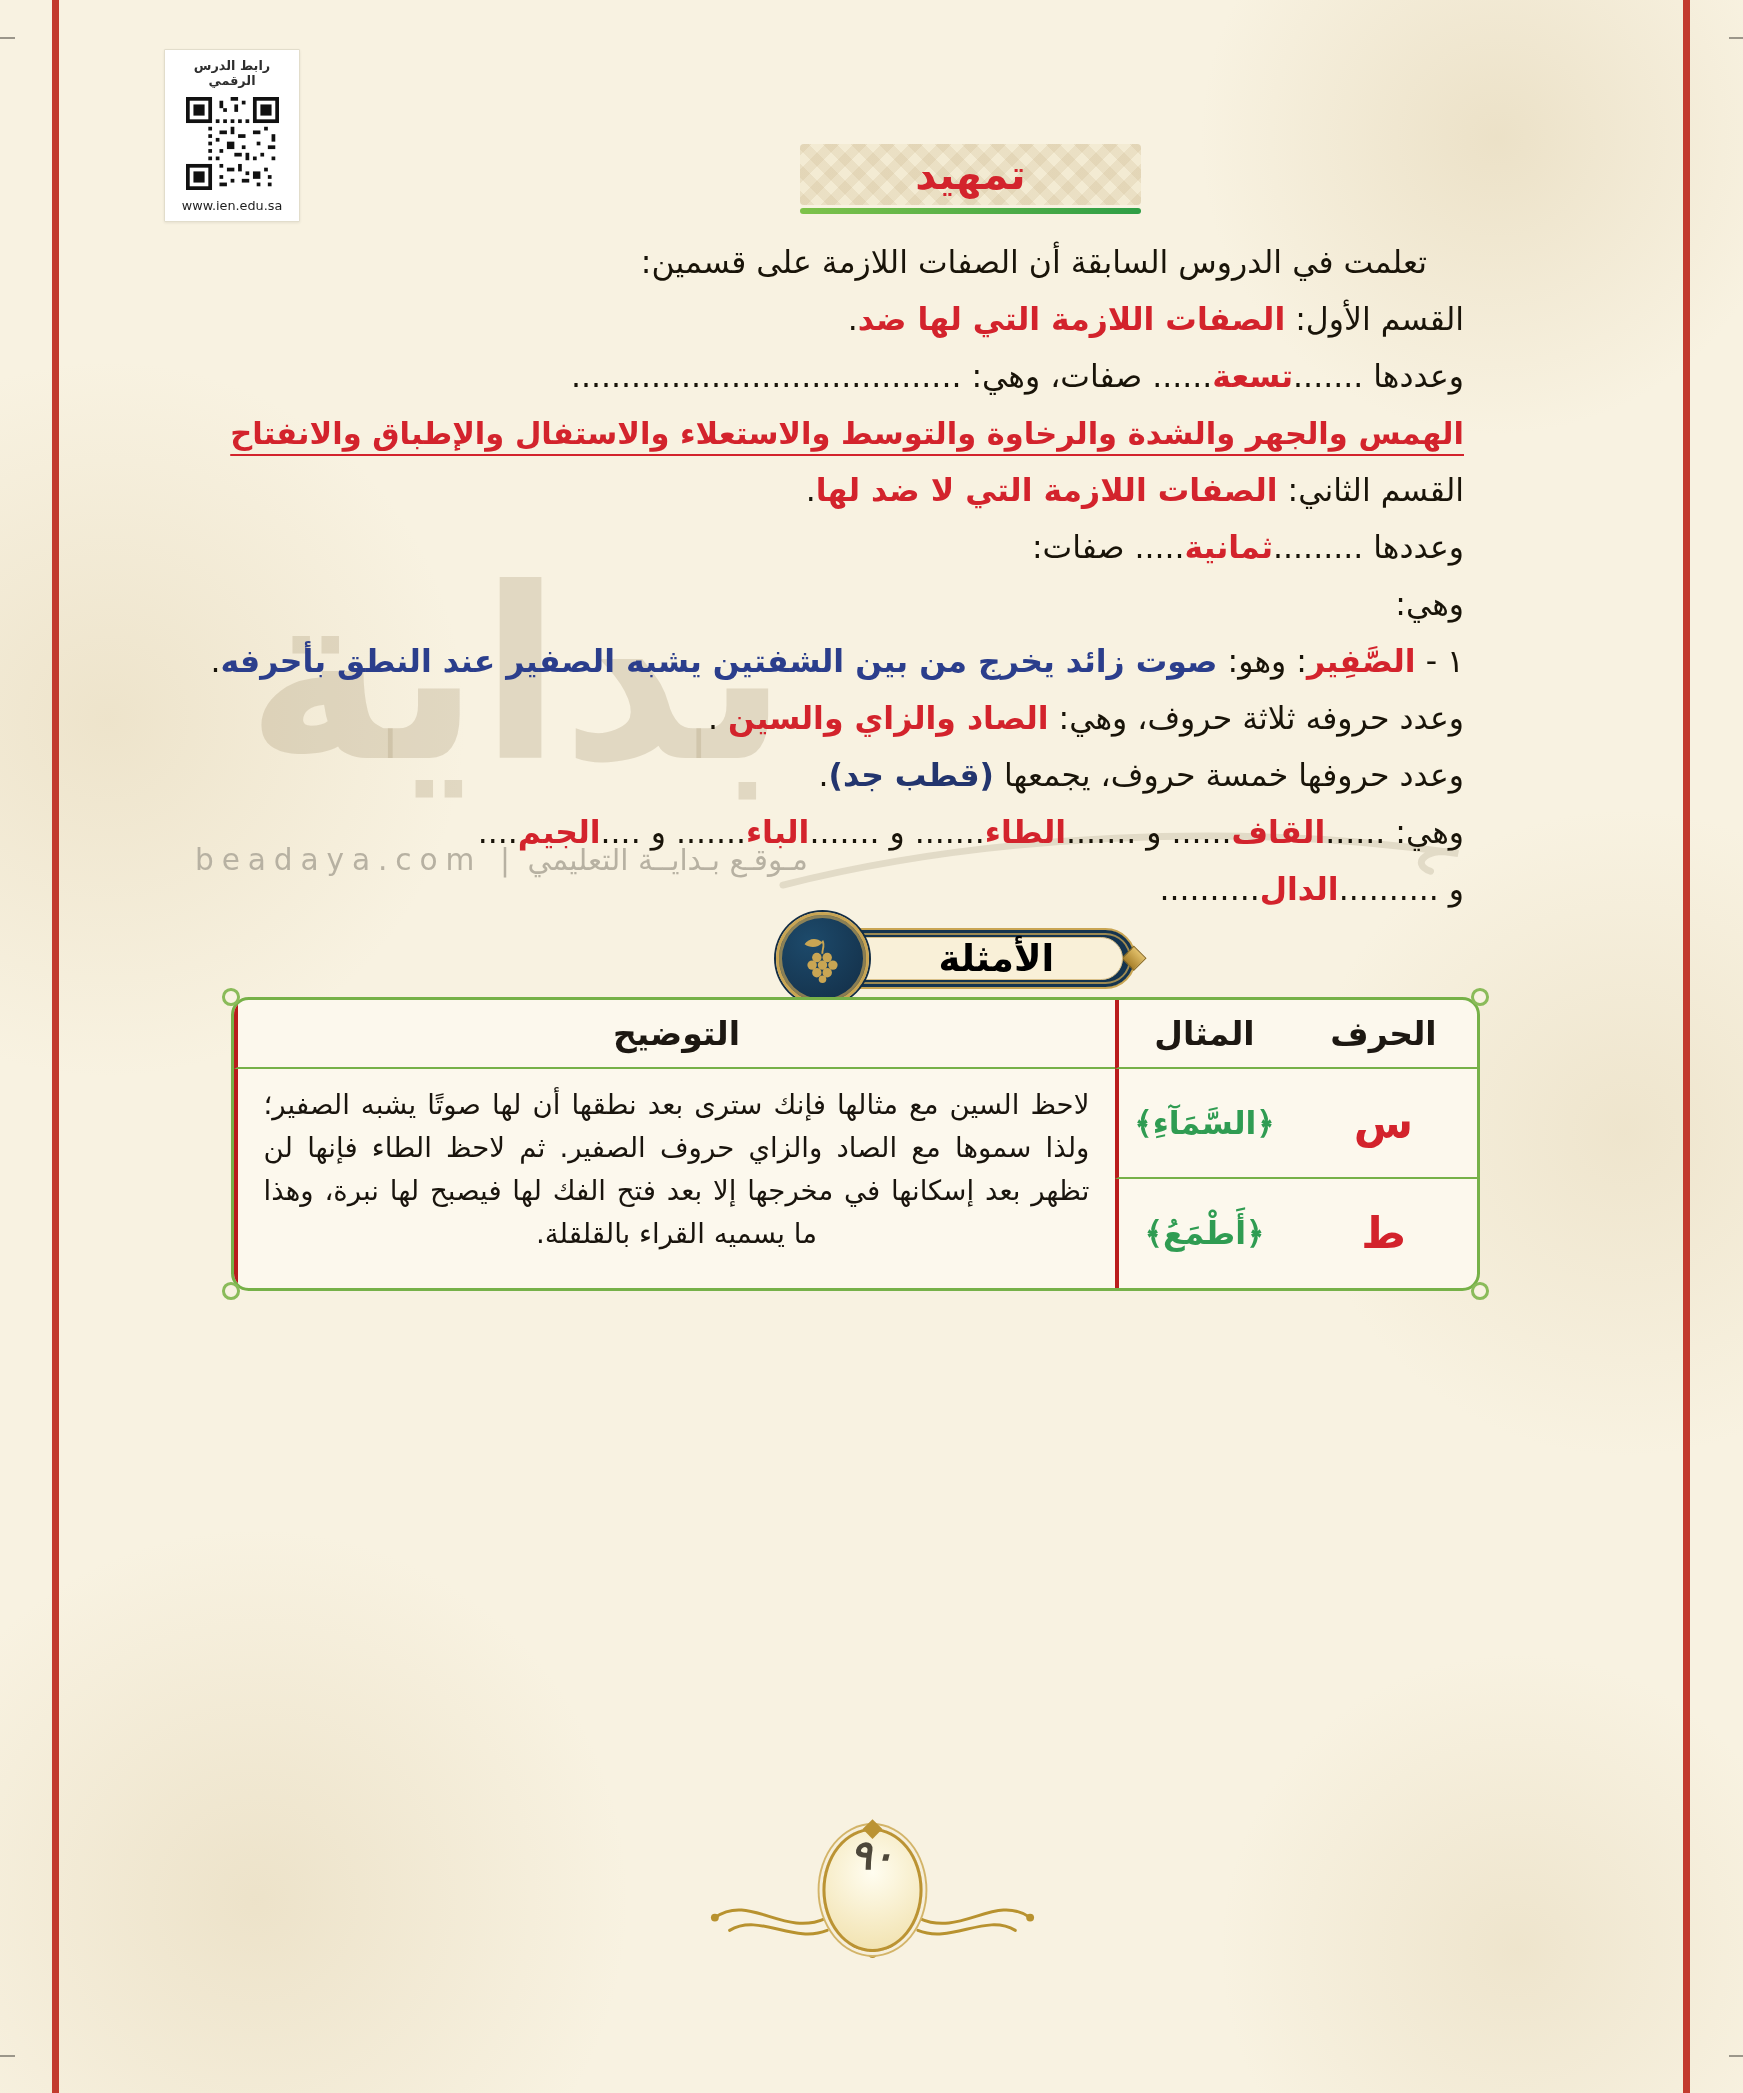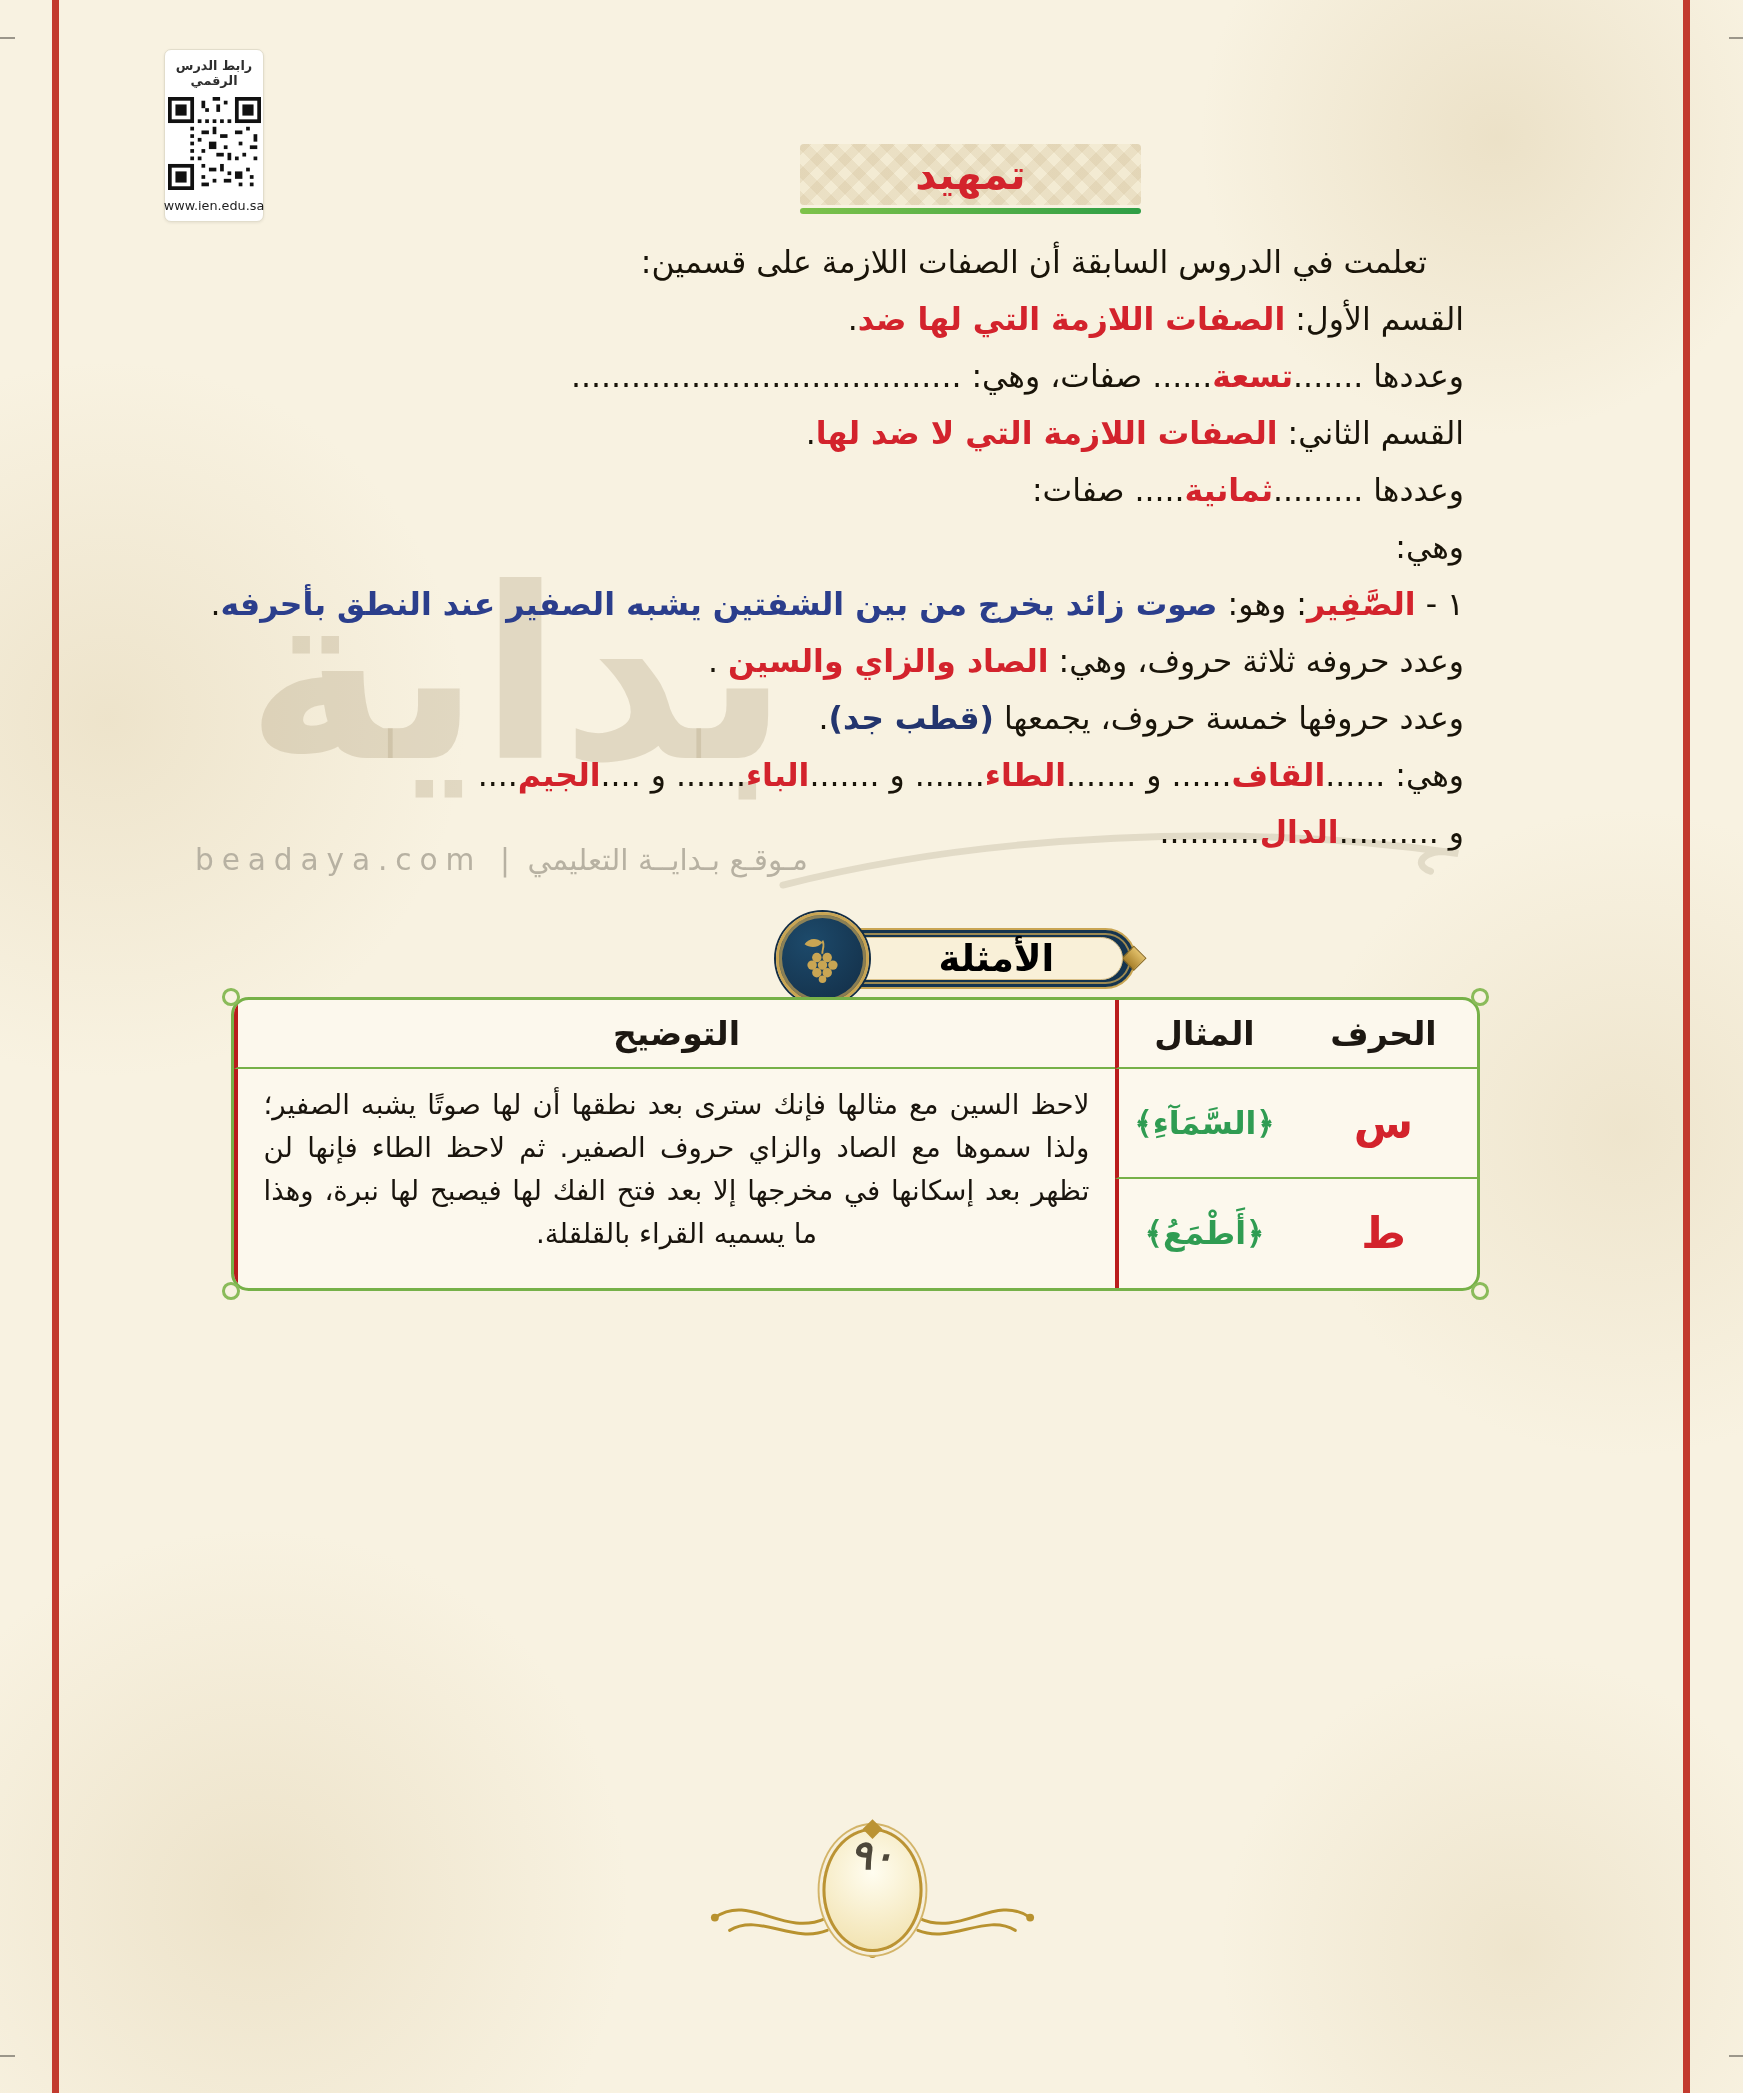--- a/index.html
+++ b/index.html
@@ -14,22 +14,22 @@
       radial-gradient(424px 424px at 1517px 1950px, rgba(213,194,152,.28), rgba(213,194,152,0) 70%),
       #f8f2e1;
   }
   .edge { position:absolute; top:0; bottom:0; width:6.9px; background:#c23a2e; }
   .edge.left { left:52px; } .edge.right { right:54px; }
   .crop { position:absolute; width:14.8px; height:2px; background:#9b968a; }
   .crop.tl { left:0; top:37px; } .crop.tr { right:0; top:37px; }
   .crop.bl { left:0; top:2055px; } .crop.br { right:0; top:2055px; }
 
   
-  .qr-box { position:absolute; top:49px; left:164px; width:100px; height:173px; background:#ffffff;
-    border:1px solid #e2ddcb; border-radius:7px; display:flex; flex-direction:column; align-items:center;
+  .qr-box { position:absolute; top:49px; left:164px; width:136px; height:173px; background:#ffffff;
+    border:1px solid #e2ddcb; border-radius:1px; display:flex; flex-direction:column; align-items:center;
     justify-content:space-between; padding:7.9px 5.9px; text-align:center; box-shadow:0 1px 3px rgba(0,0,0,.08); }
   .qr-title { font-size:12.8px; font-weight:bold; color:#2e2e2e; }
   .qr-svg { width:93px; height:93px; }
   .qr-url { font-size:12.8px; color:#1d1d1d; direction:ltr; }
 
   
   .wm-logo { position:absolute; top:557px; left:246px; font-size:238px; font-weight:bold; line-height:1;
     color:rgba(172,155,124,.30); }
   .wm-swoosh { position:absolute; top:806px; left:778px; opacity:.55; }
   .wm-line { position:absolute; top:843px; left:195px; direction:ltr; display:flex; gap:17.7px;
@@ -204,20 +204,21 @@
     <div class="tamheed-underline"></div>
   </header>
 
   <main class="content">
     <p class="indent"><span>تعلمت في الدروس السابقة أن الصفات اللازمة على قسمين:</span></p>
 
     <p><span>القسم الأول: </span><span class="red">الصفات اللازمة التي لها ضد</span><span>.</span></p>
 
     <p><span>وعددها .......</span><span class="red">تسعة</span><span>...... صفات، وهي: </span><span>.......................................</span></p>
 
+    <p><span class="list-line">الهمس والجهر والشدة والرخاوة والتوسط والاستعلاء والاستفال والإطباق والانفتاح</span></p>
 
     <p><span>القسم الثاني: </span><span class="red">الصفات اللازمة التي لا ضد لها</span><span>.</span></p>
 
     <p><span>وعددها .........</span><span class="red">ثمانية</span><span>..... صفات:</span></p>
 
     <p><span>وهي:</span></p>
 
     <p><span>١ - </span><span class="red">الصَّفِير</span><span>: وهو: </span><span class="blue">صوت زائد يخرج من بين الشفتين يشبه الصفير عند النطق بأحرفه</span><span>.</span></p>
 
     <p><span>وعدد حروفه ثلاثة حروف، وهي: </span><span class="red">الصاد والزاي والسين</span><span> .</span></p>

